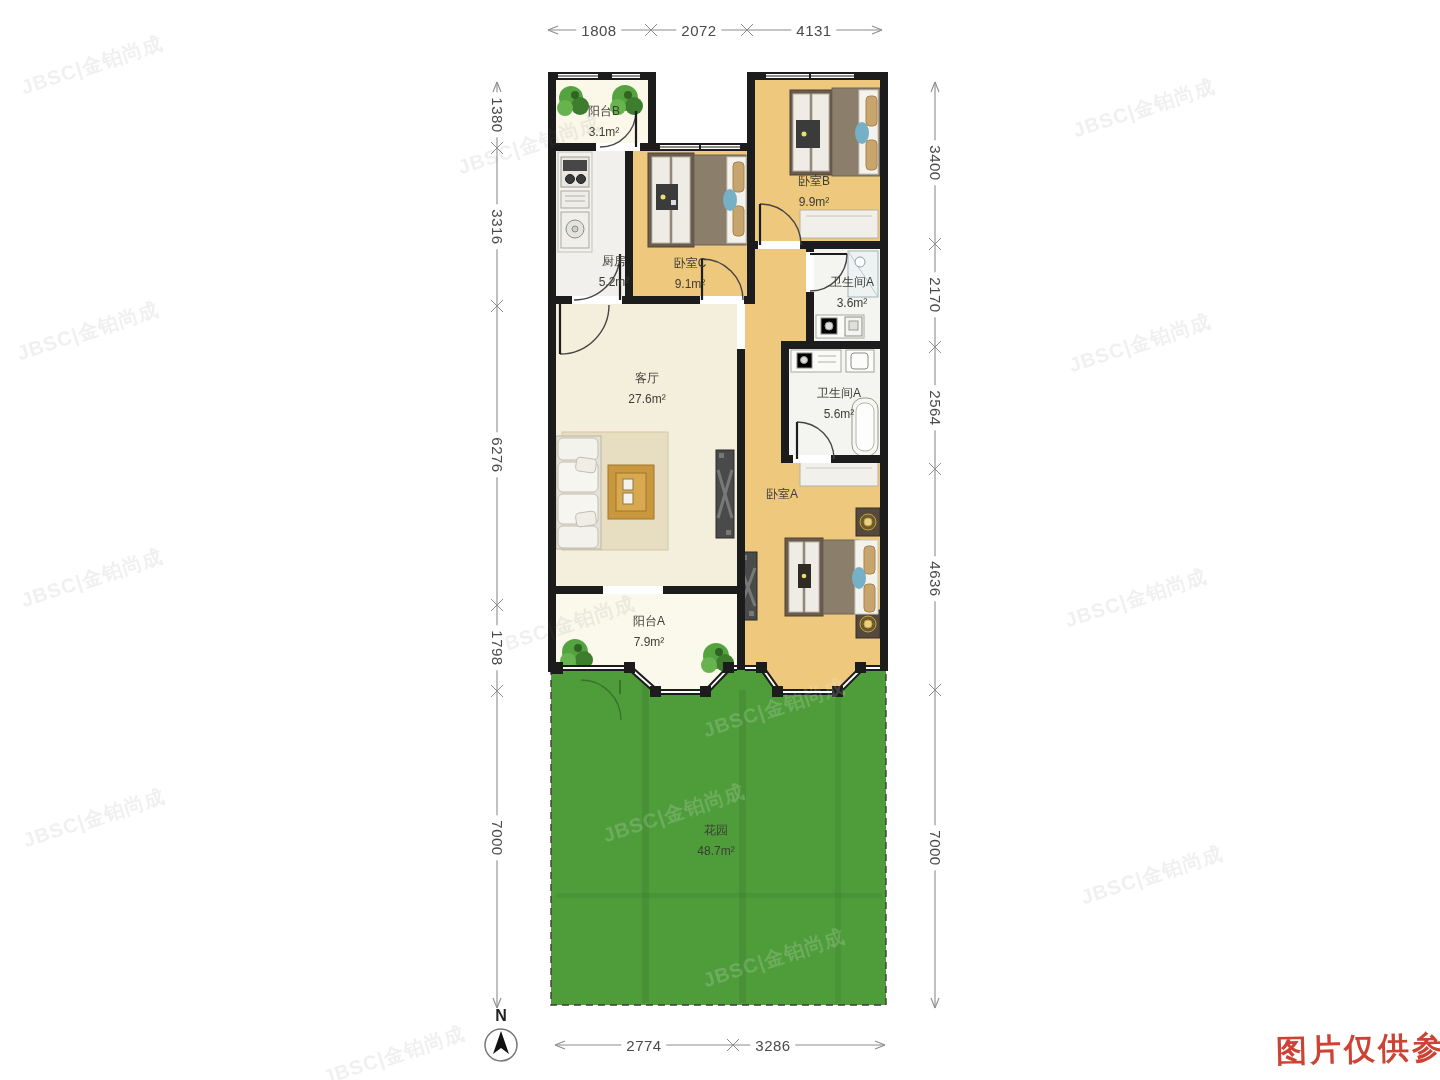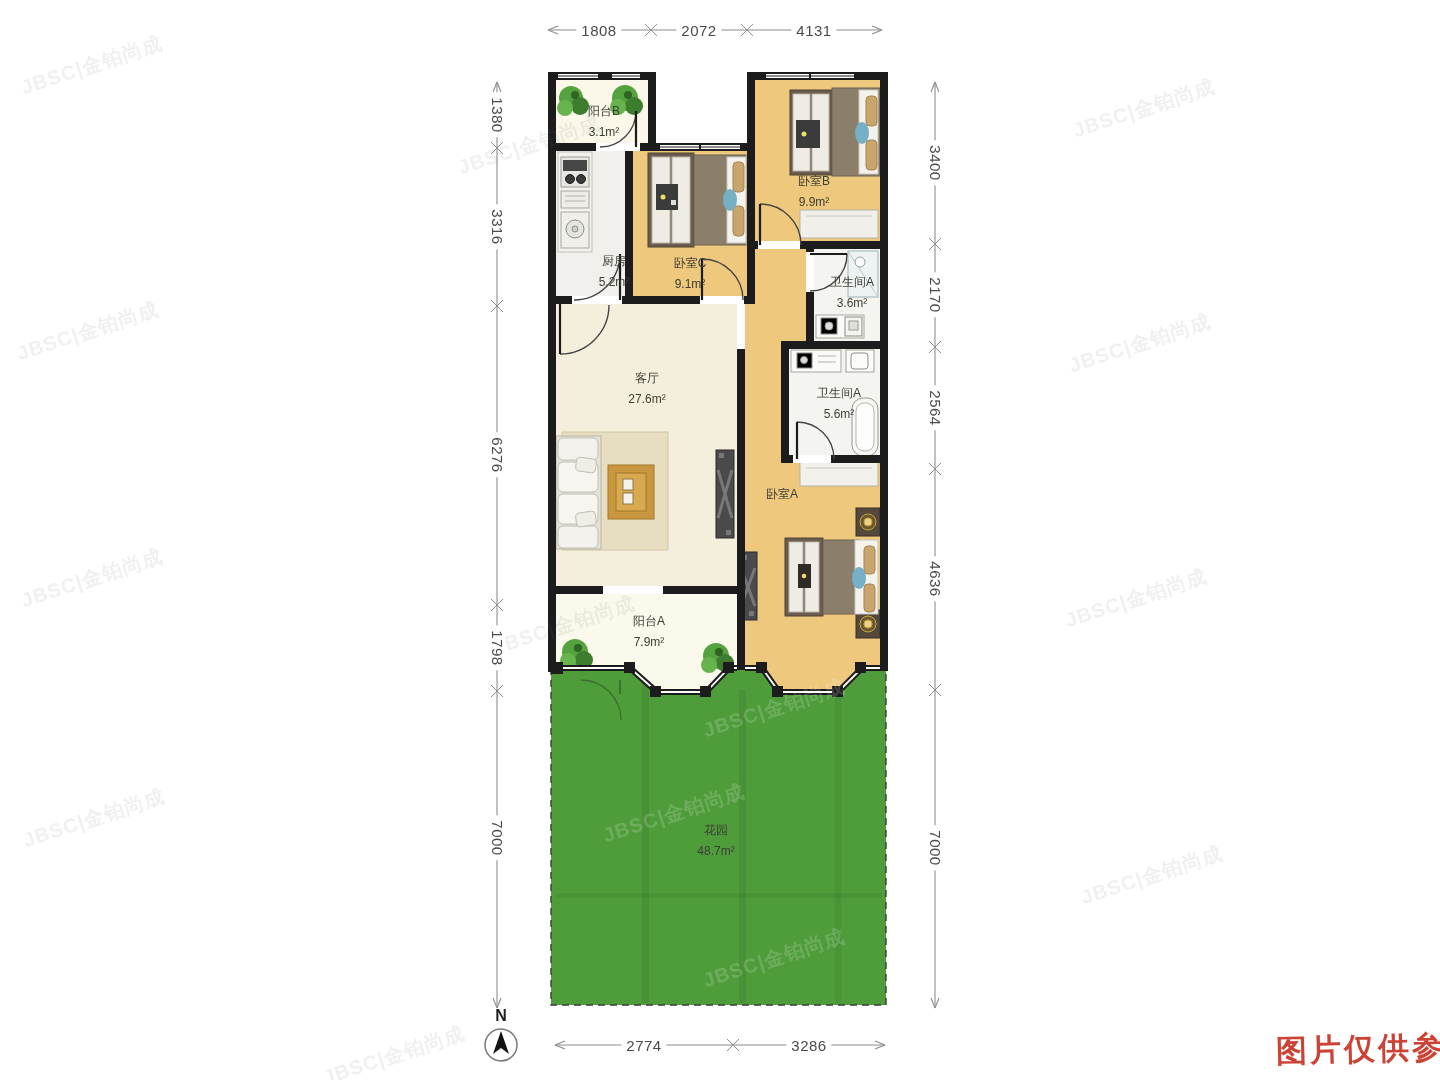--- a/index.html
+++ b/index.html
@@ -331,21 +331,21 @@
   <span class="dim vert" style="left:497px;top:227px">3316</span>
   <span class="dim vert" style="left:497px;top:455px">6276</span>
   <span class="dim vert" style="left:497px;top:648px">1798</span>
   <span class="dim vert" style="left:497px;top:838px">7000</span>
   <span class="dim vert" style="left:935px;top:163px">3400</span>
   <span class="dim vert" style="left:935px;top:295px">2170</span>
   <span class="dim vert" style="left:935px;top:408px">2564</span>
   <span class="dim vert" style="left:935px;top:579px">4636</span>
   <span class="dim vert" style="left:935px;top:848px">7000</span>
   <span class="dim" style="left:644px;top:1045px">2774</span>
-  <span class="dim" style="left:809px;top:1045px">3286</span>
+  <span class="dim" style="left:773px;top:1045px">3286</span>
 
   <div class="room" style="left:604px;top:122px">
     <span>阳台B</span>
     <span>3.1m²</span>
   </div>
   <div class="room" style="left:614px;top:272px">
     <span>厨房</span>
     <span>5.2m²</span>
   </div>
   <div class="room" style="left:690px;top:274px">

